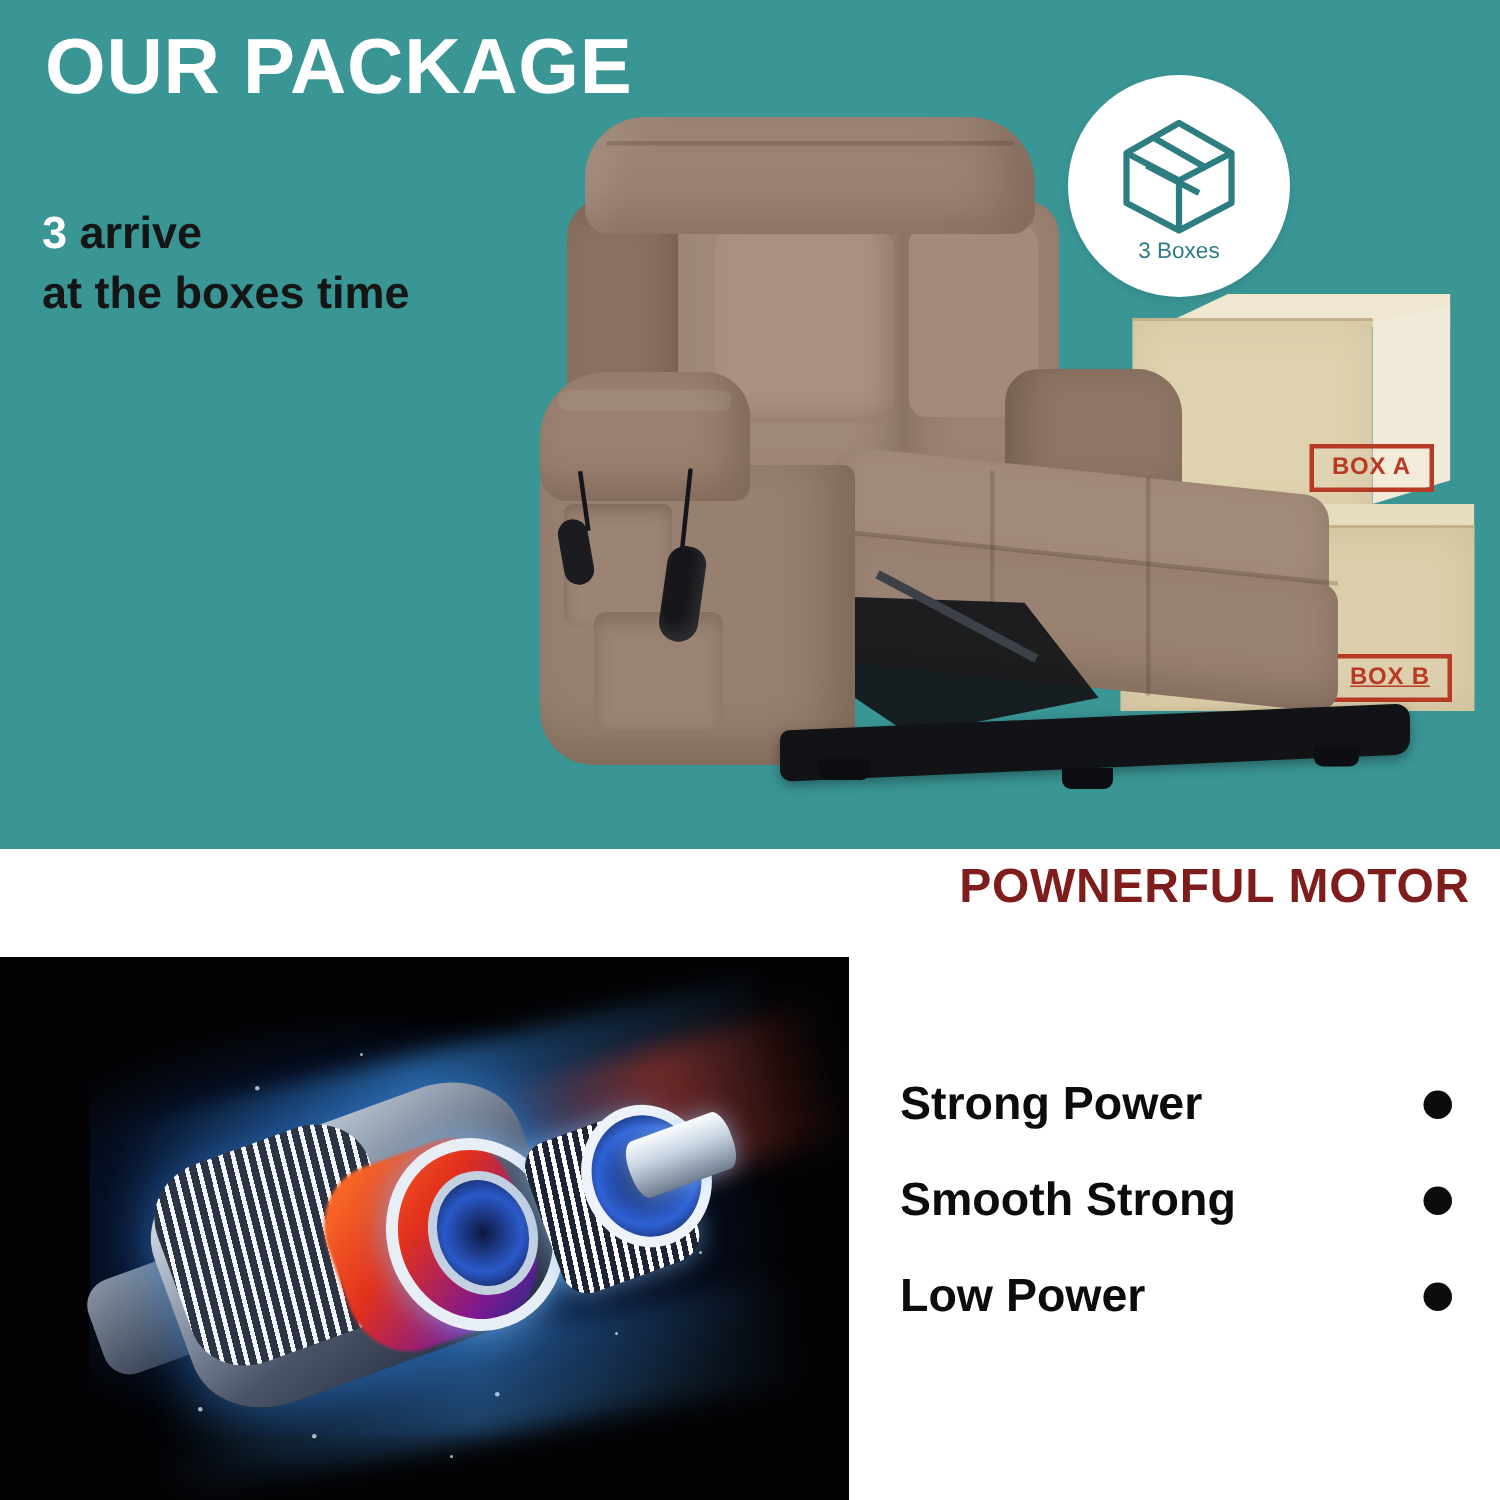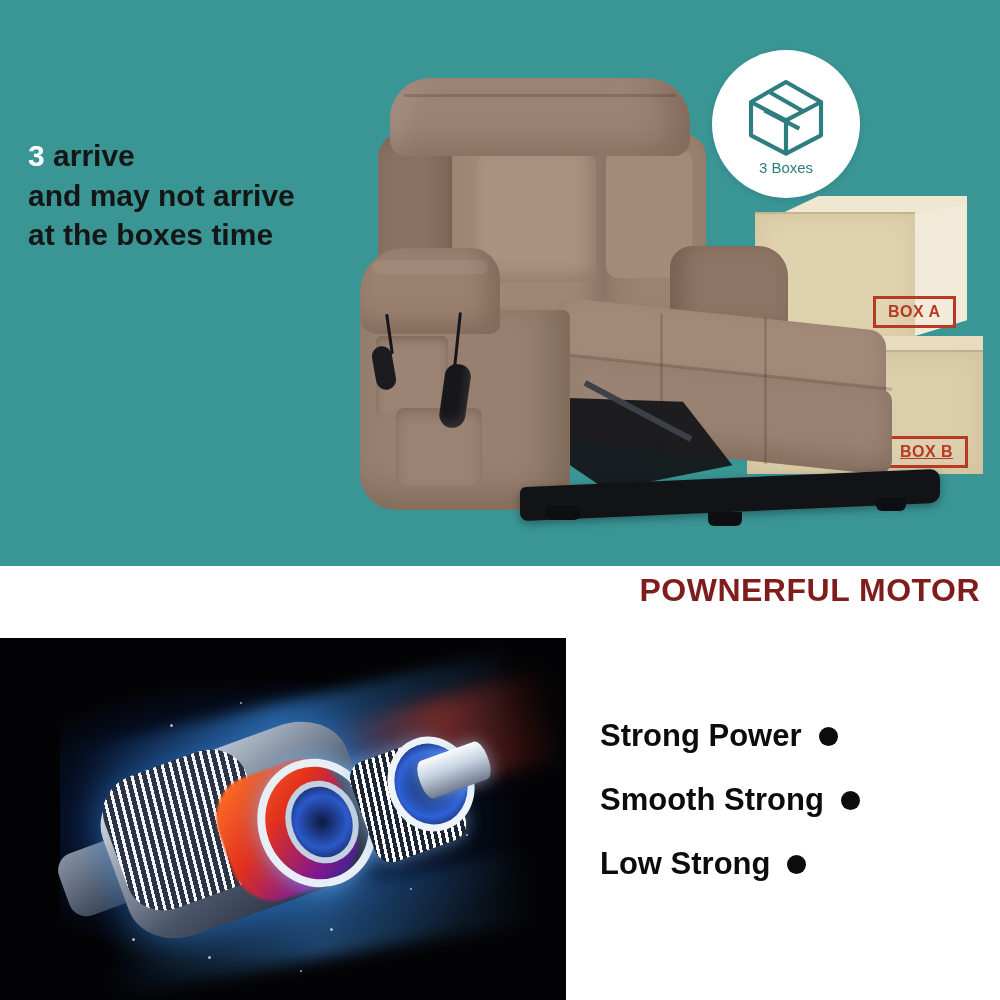--- a/index.html
+++ b/index.html
@@ -187,37 +187,37 @@
              background:linear-gradient(180deg,#fbfdff 0%, #c8d4e2 42%, #6f7c8e 100%);
              border-radius:8px/18px; transform:rotate(-20deg);
              box-shadow:0 0 16px rgba(160,210,255,.55); }
   .m-tail  { position:absolute; left:62px; top:206px; width:78px; height:66px;
              background:linear-gradient(160deg,#8b96a6,#2a3243); border-radius:18px;
              transform:rotate(-20deg); }
   .m-spark { position:absolute; border-radius:50%; background:#dceaff; opacity:.75; }
 
   
   .features { position:absolute; left:600px; top:718px; width:400px; }
-  .feat { display:flex; align-items:center; justify-content:flex-start;
+  .feat { display:flex; align-items:center; justify-content:space-between;
           margin-bottom:28px; padding-right:32px; }
   .feat .ftext { font-size:31px; font-weight:bold; color:#0c0c0c; white-space:nowrap; }
   .feat .fdot  { width:19px; height:19px; border-radius:50%; background:#0c0c0c;
                  margin-left:17px; flex:0 0 auto; }
 </style>
 </head>
 <body>
 
 <div id="page">
 
   <div class="panel-top">
 
+    <div class="headline">OUR PACKAGE</div>
 
     <div class="bodytext">
       <div><span class="hl">3</span><span> arrive</span></div>
-      <div>and may not arrive</div>
       <div>at the boxes time</div>
     </div>
 
     <div class="badge">
       <svg class="boxicon" viewBox="0 0 100 96">
         <g fill="none" stroke="#2e7d80" stroke-width="5" stroke-linejoin="round">
           <path d="M50 6 L92 30 L92 70 L50 92 L8 70 L8 30 Z"></path>
           <path d="M8 30 L50 52 L92 30"></path>
           <path d="M50 52 L50 92"></path>
           <path d="M30 18 L72 42"></path>
@@ -306,18 +306,18 @@
   <div class="features">
     <div class="feat">
       <span class="ftext">Strong Power</span>
       <span class="fdot"></span>
     </div>
     <div class="feat">
       <span class="ftext">Smooth Strong</span>
       <span class="fdot"></span>
     </div>
     <div class="feat">
-      <span class="ftext">Low Strong</span>
+      <span class="ftext">Low Power</span>
       <span class="fdot"></span>
     </div>
   </div>
 
 </div>
 
 </body></html>

